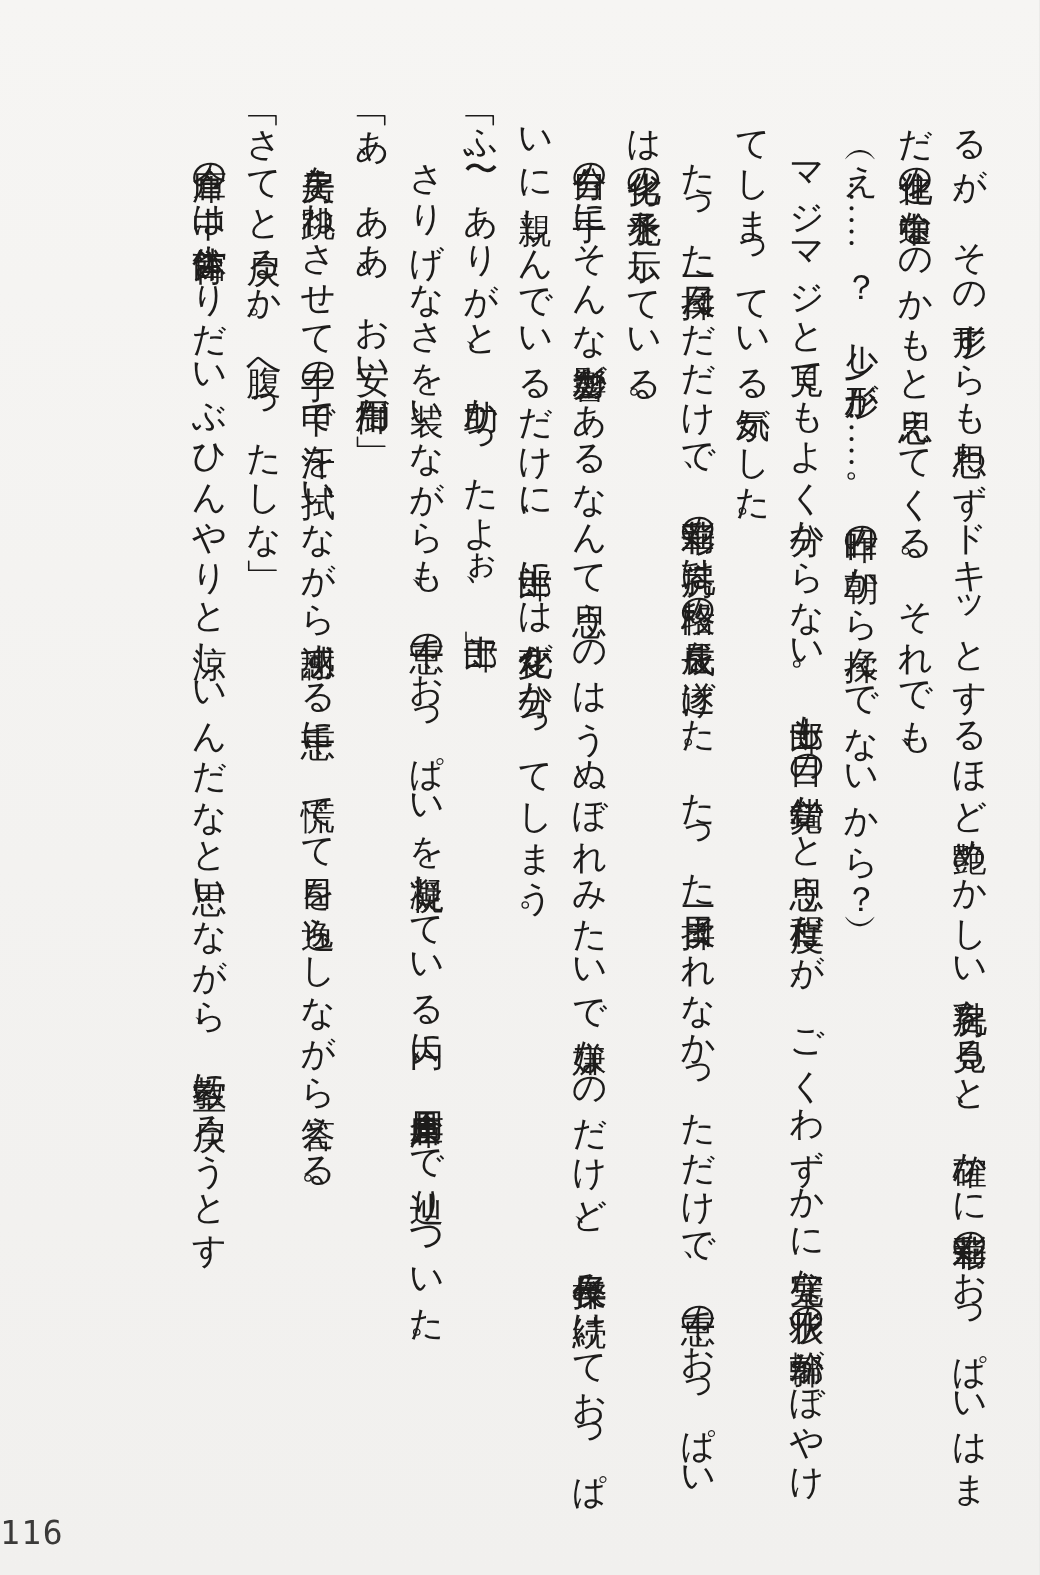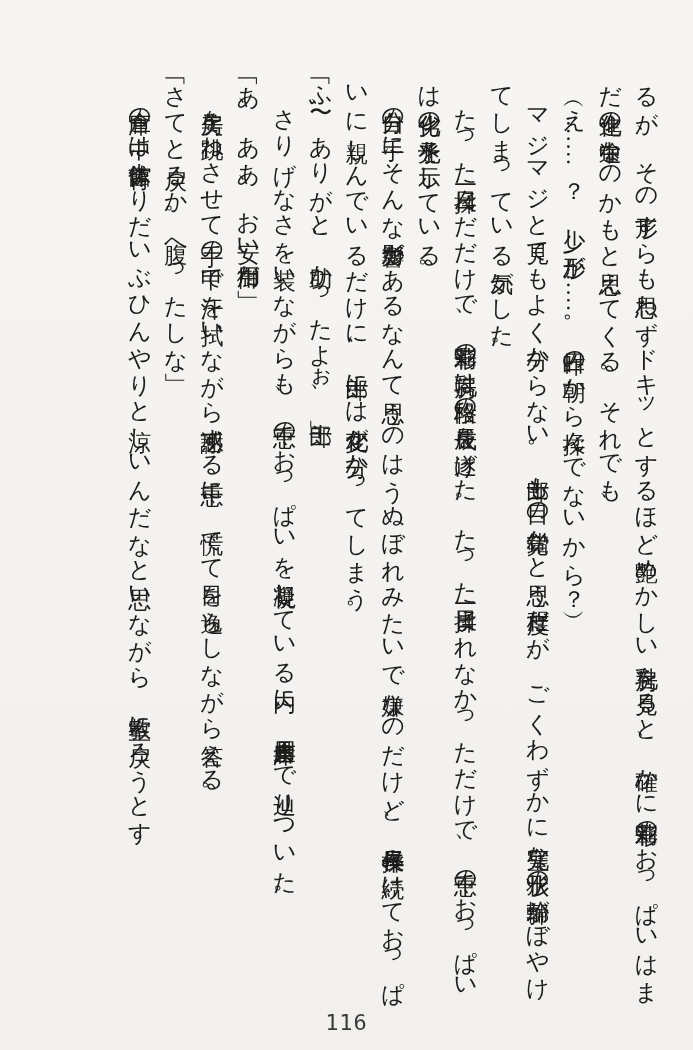--- a/index.html
+++ b/index.html
@@ -34,21 +34,21 @@
     padding: 0;
   }
   .para.indent {
     text-indent: 1em;
   }
   .folio {
     position: absolute;
     bottom: 15px;
     left: 0;
     width: 100%;
-    text-align: center;
+    text-align: left;
     font-family: "DejaVu Sans Mono", monospace;
     font-size: 22px;
     letter-spacing: 1px;
     color: #3b3a39;
   }
 </style>
 </head>
 <body>
 
 <div class="page">

